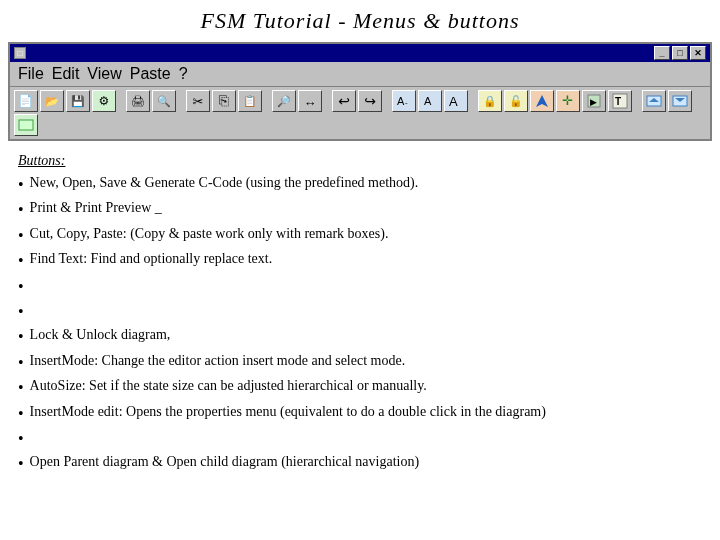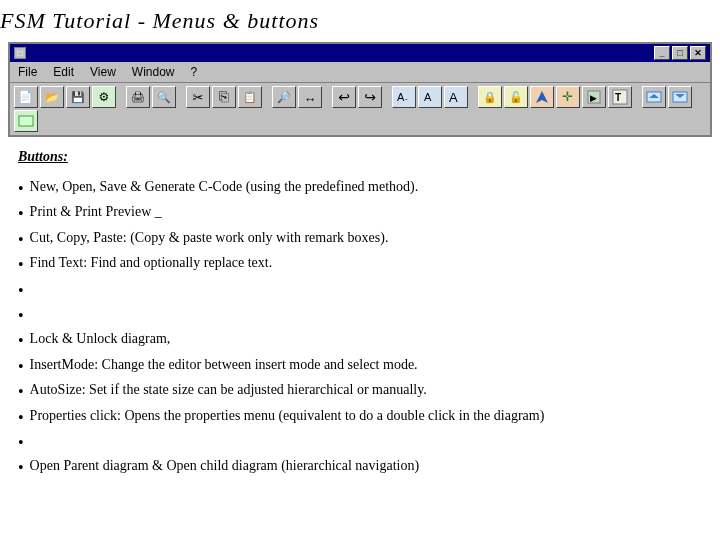--- a/index.html
+++ b/index.html
@@ -7,20 +7,21 @@
       width: 720px;
       height: 540px;
       background: #ffffff;
       font-family: 'Times New Roman', Times, serif;
       overflow: hidden;
     }
 
     
     .title-area {
       background: #ffffff;
+      text-align: center;
       padding: 8px 0 4px 0;
       font-size: 22px;
       font-style: italic;
       font-weight: normal;
       letter-spacing: 1px;
     }
 
     
     .window-chrome {
       margin: 4px 8px 0 8px;
@@ -79,22 +80,21 @@
       color: #000;
       font-weight: bold;
     }
 
     
     .menubar {
       background: #c0c0c0;
       border-bottom: 1px solid #808080;
       padding: 2px 4px;
       display: flex;
-      gap: 8px;
-      font-size: 12px;
+      font-size: 16px;
       font-family: Arial, sans-serif;
     }
 
     .menubar-item {
       padding: 1px 4px;
       cursor: pointer;
       color: #000;
     }
 
     
@@ -157,23 +157,23 @@
 
     
     .content {
       padding: 12px 18px 10px 18px;
       font-family: 'Times New Roman', Times, serif;
       font-size: 14px;
       color: #000000;
     }
 
     .buttons-label {
-      font-weight: bold;
+      font-weight: normal;
       font-style: italic;
-      margin-bottom: 12px;
+      margin-bottom: 4px;
       text-decoration: underline;
     }
 
     .bullet-list {
       list-style: none;
       padding: 0;
       margin: 0;
     }
 
     .bullet-list li {
@@ -211,21 +211,21 @@
       <div class="win-btn">_</div>
       <div class="win-btn">□</div>
       <div class="win-btn">✕</div>
     </div>
   </div>
 
   <div class="menubar">
     <span class="menubar-item">File</span>
     <span class="menubar-item">Edit</span>
     <span class="menubar-item">View</span>
-    <span class="menubar-item">Window</span>
+    <span class="menubar-item">Paste</span>
     <span class="menubar-item">?</span>
   </div>
 
   <div class="toolbar">
 
     <div class="tb-btn" title="New">
         <span class="icon-new"></span>
       </div>
     <div class="tb-btn" title="Open">
         <span class="icon-open"></span>
@@ -359,29 +359,29 @@
     </li>
     <li>
       <span class="bullet">•</span>
     </li>
     <li>
       <span class="bullet">•</span>
       <span class="bullet-text">Lock &amp; Unlock diagram,</span>
     </li>
     <li>
       <span class="bullet">•</span>
-      <span class="bullet-text">InsertMode: Change the editor between insert mode and select mode.</span>
+      <span class="bullet-text">InsertMode: Change the editor action insert mode and select mode.</span>
     </li>
     <li>
       <span class="bullet">•</span>
       <span class="bullet-text">AutoSize: Set if the state size can be adjusted hierarchical or manually.</span>
     </li>
     <li>
       <span class="bullet">•</span>
-      <span class="bullet-text">Properties click: Opens the properties menu (equivalent to do a double click in the diagram)</span>
+      <span class="bullet-text">InsertMode edit: Opens the properties menu (equivalent to do a double click in the diagram)</span>
     </li>
     <li>
       <span class="bullet">•</span>
     </li>
     <li>
       <span class="bullet">•</span>
       <span class="bullet-text">Open Parent diagram &amp; Open child diagram (hierarchical navigation)</span>
     </li>
   </ul>
 </div>

